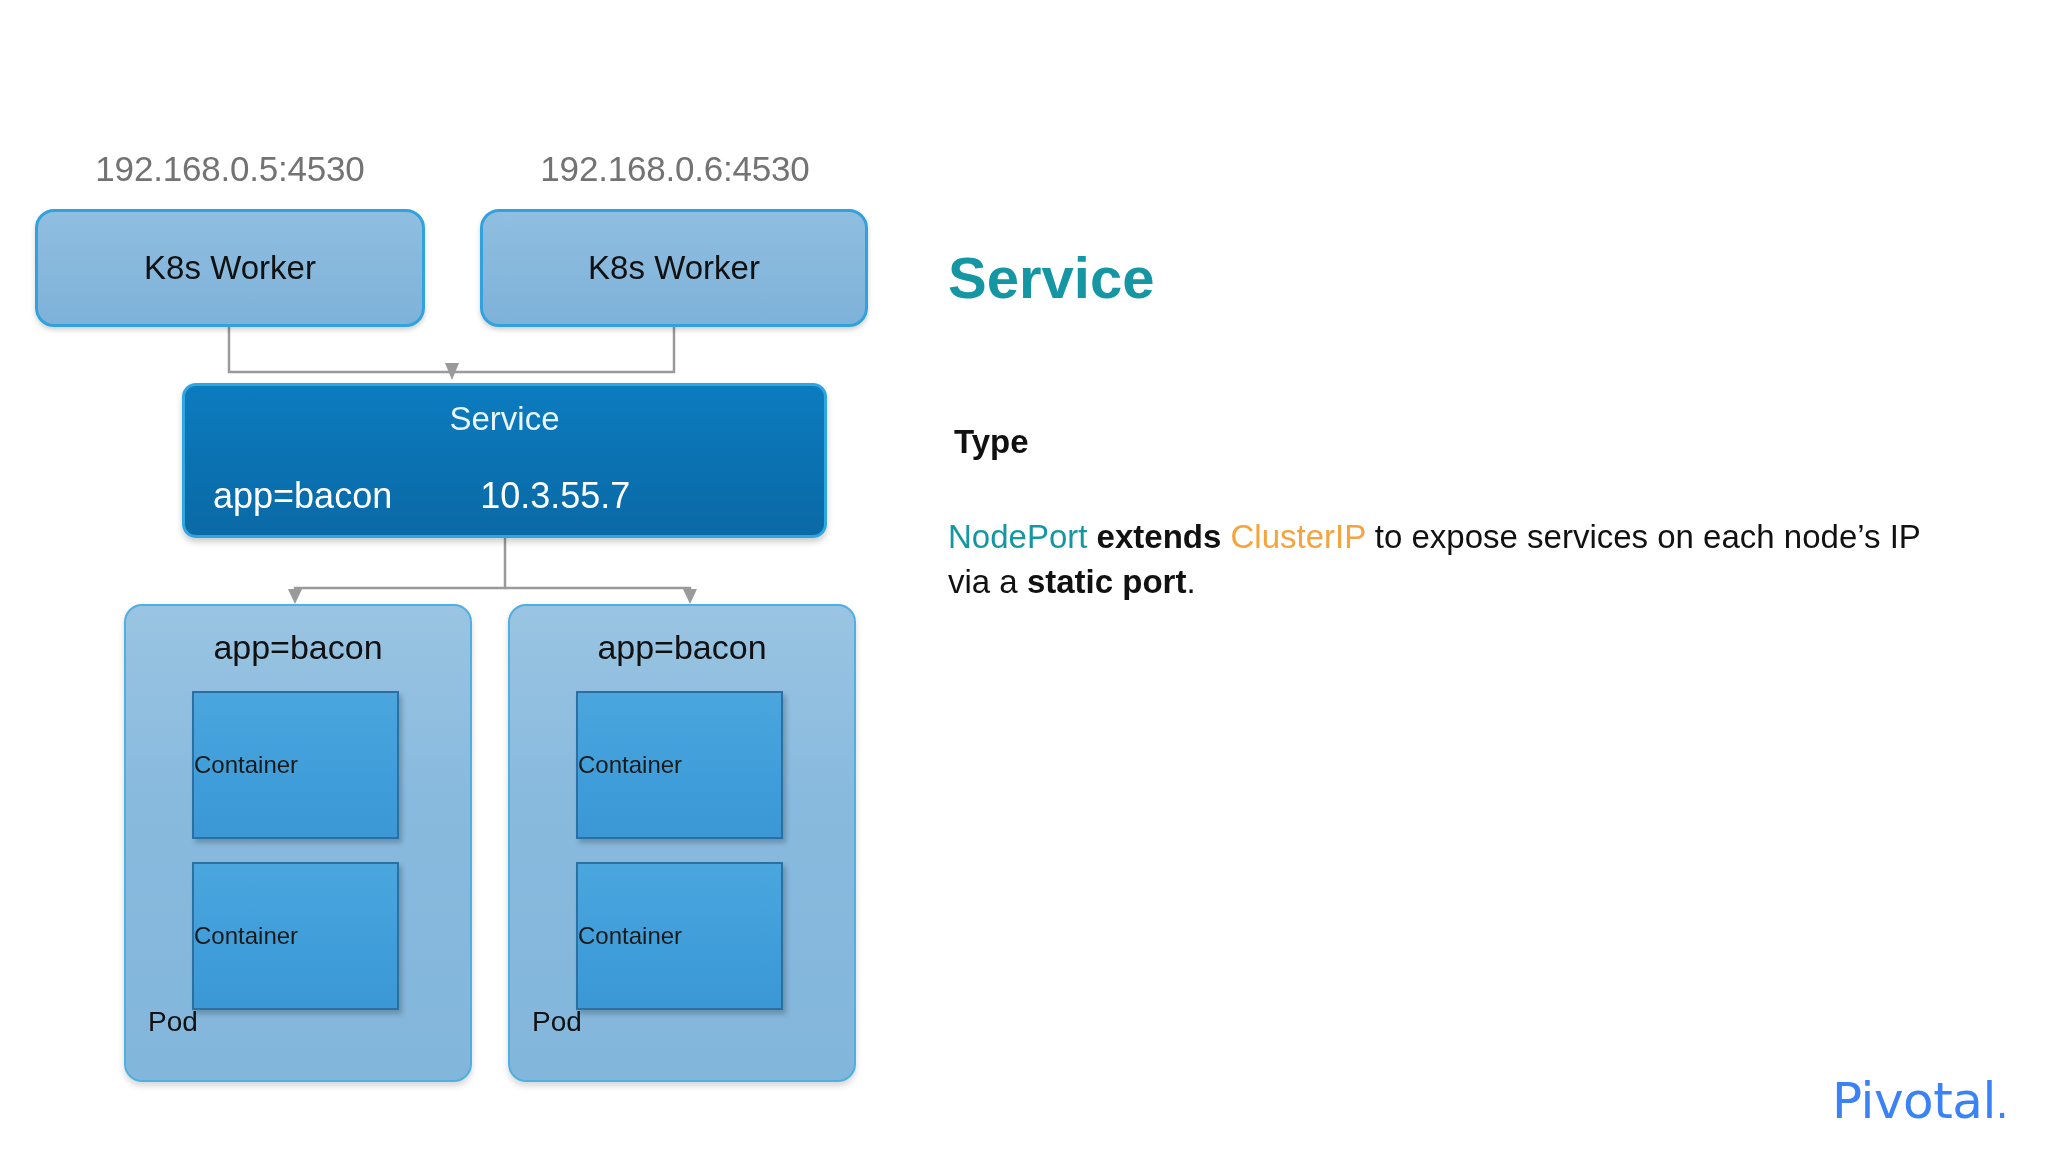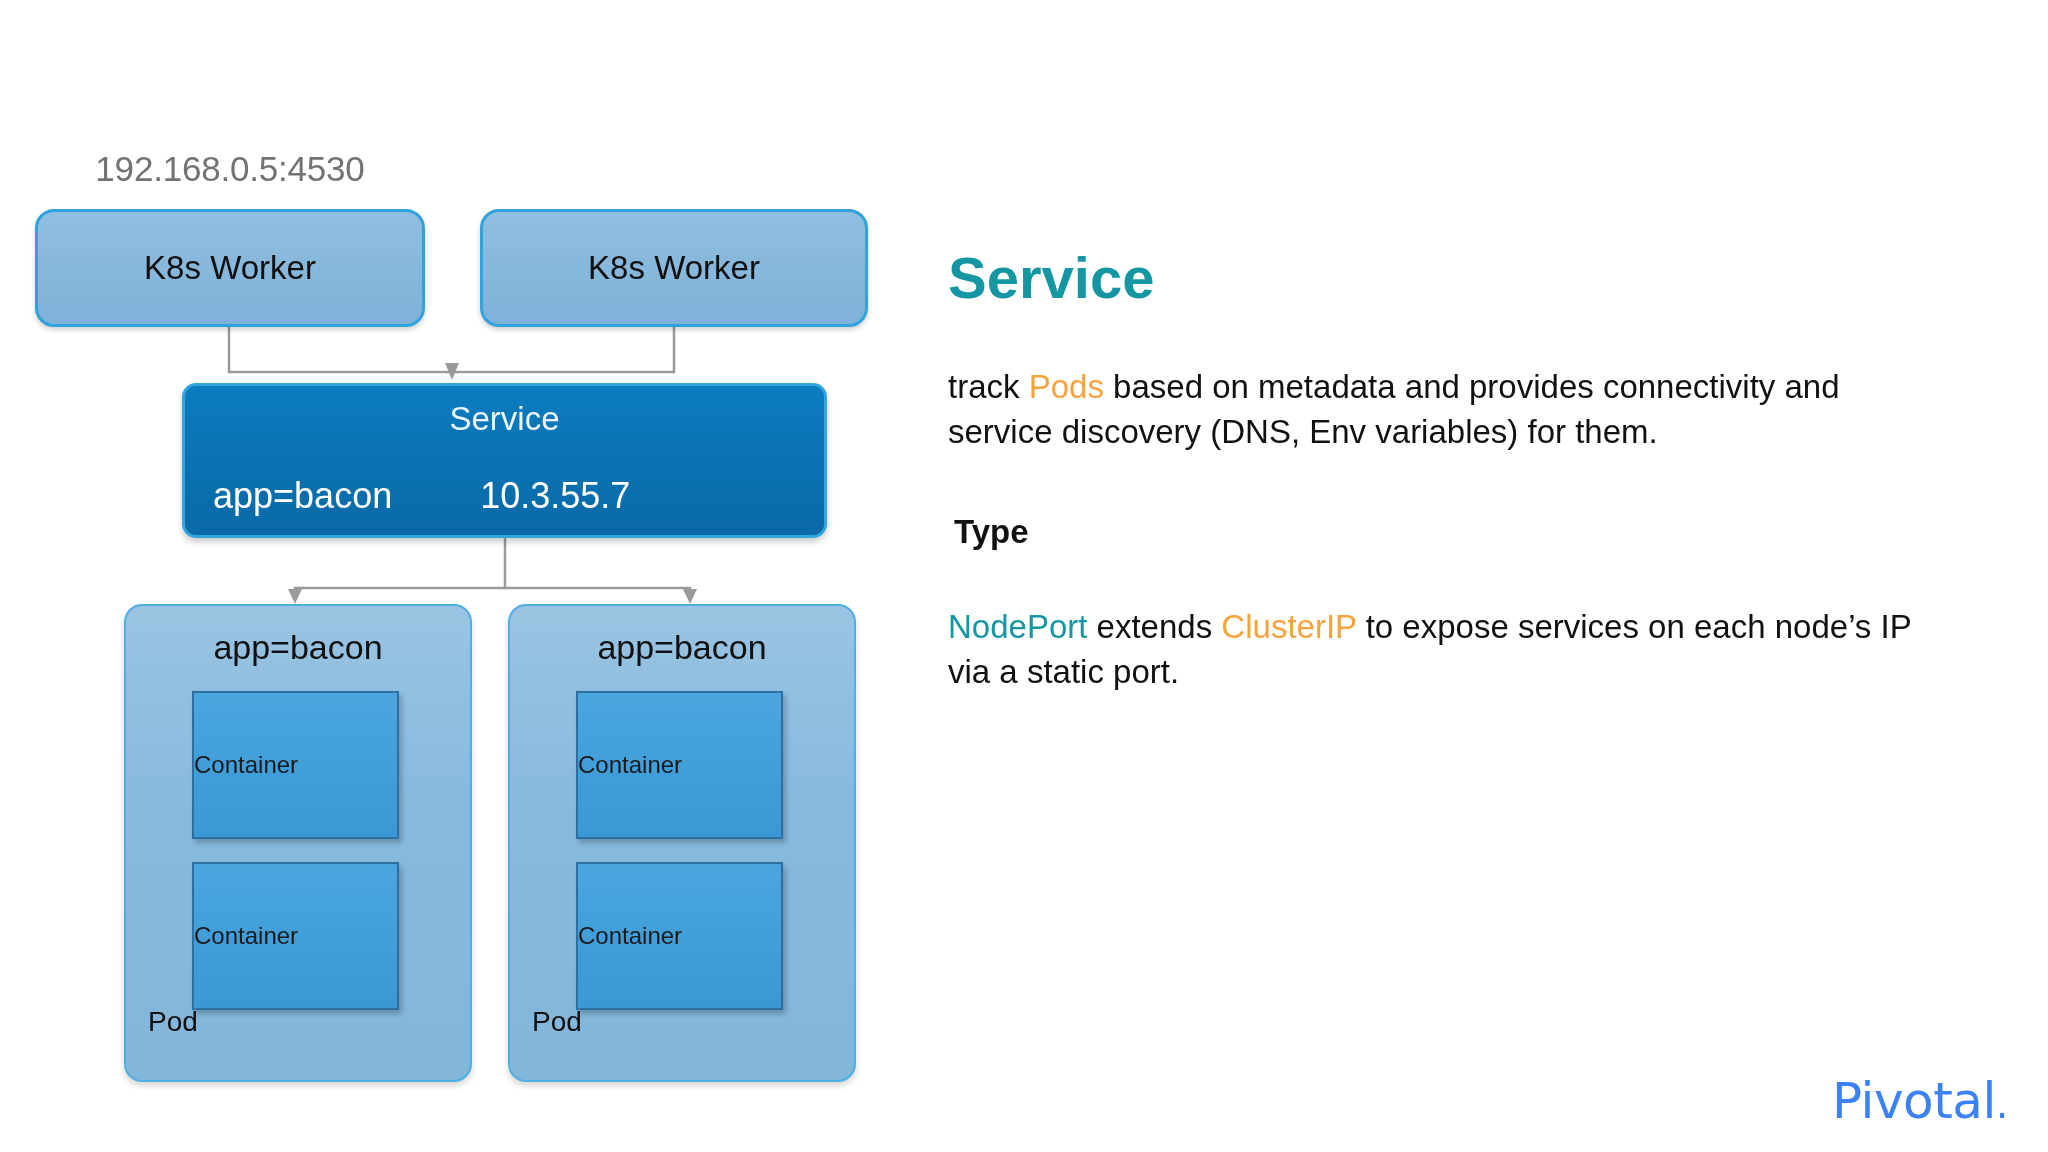--- a/index.html
+++ b/index.html
@@ -184,21 +184,21 @@
   .panel-gap-lg { height: 52px; }
   .panel-gap-md { height: 48px; }
   .panel-subheading {
     font-size: 33px;
     font-weight: bold;
     color: #111111;
     margin: 6px;
   }
   .hl-orange { color: #F5A33C; }
   .hl-teal   { color: #1596A3; }
-  .bold      { font-weight: normal; }
+  .bold      { font-weight: bold; }
 
   
   .logo {
     position: absolute;
     right: 40px;
     bottom: 22px;
     font-size: 50px;
     color: #3b82f6;
     letter-spacing: -0.5px;
     font-family: "DejaVu Sans", sans-serif;
@@ -222,20 +222,21 @@
       <line x1="452" y1="372" x2="452" y2="376" stroke="#9A9A9A" stroke-width="2.5"></line>
       <polygon points="445,363 459,363 452,380" fill="#9A9A9A"></polygon>
 
       <path d="M 505 538 L 505 588 L 295 588 L 295 600" fill="none" stroke="#9A9A9A" stroke-width="2.5"></path>
       <path d="M 505 588 L 690 588 L 690 600" fill="none" stroke="#9A9A9A" stroke-width="2.5"></path>
       <polygon points="288,589 302,589 295,604" fill="#9A9A9A"></polygon>
       <polygon points="683,589 697,589 690,604" fill="#9A9A9A"></polygon>
     </svg>
 
     <div class="ip-label ip-label-left">192.168.0.5:4530</div>
+    <div class="ip-label ip-label-right">192.168.0.6:4530</div>
 
     <div class="worker worker-left">
       <span class="worker-label">K8s Worker</span>
     </div>
     <div class="worker worker-right">
       <span class="worker-label">K8s Worker</span>
     </div>
 
     <div class="service-box">
       <div class="service-title">Service</div>
@@ -266,21 +267,20 @@
       </div>
       <div class="pod-name">Pod</div>
     </div>
 
   </div>
 
   <div class="panel">
 
     <h1 class="panel-heading">Service</h1>
 
-    <p class="panel-para"><span>track </span><span class="hl-orange">Pods</span><span> based on metadata and provides connectivity and service discovery (DNS, Env variables) for them.</span></p>
 
     <div class="panel-gap-lg"></div>
 
     <p class="panel-subheading">Type</p>
 
     <div class="panel-gap-md"></div>
 
     <p class="panel-para"><span class="hl-teal">NodePort</span><span> </span><span class="bold">extends</span><span> </span><span class="hl-orange">ClusterIP</span><span> to expose services on each node’s IP via a </span><span class="bold">static port</span><span>.</span></p>
 
   </div>

